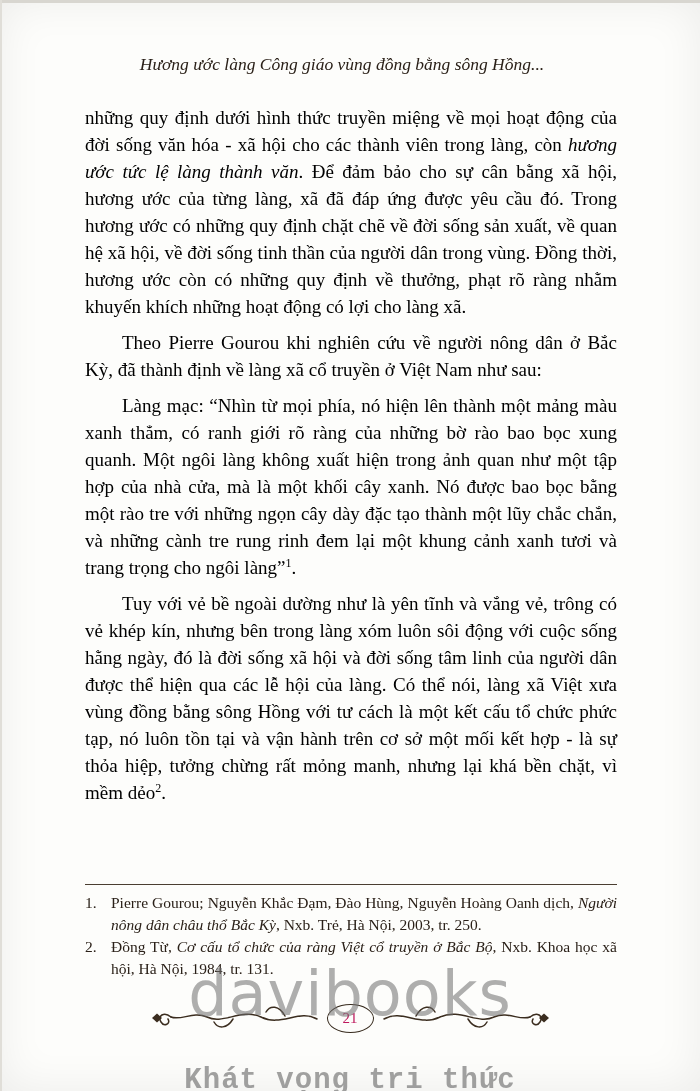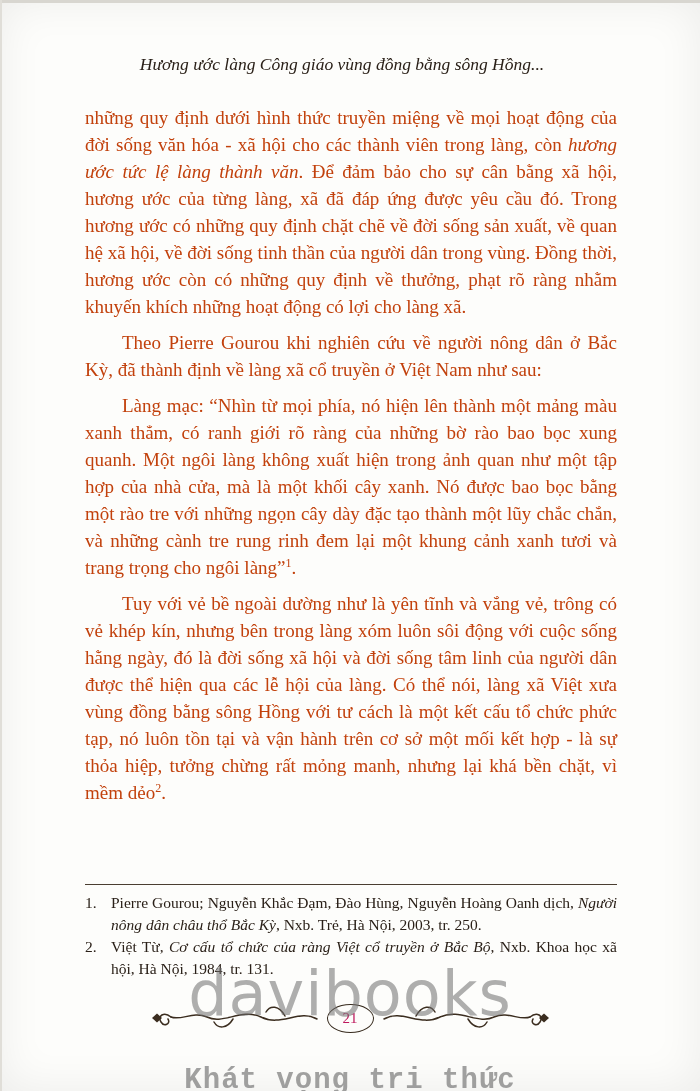--- a/index.html
+++ b/index.html
@@ -15,21 +15,21 @@
   .scan-edge-left { position:absolute; top:0; left:0; bottom:0; width:2px; background:#e0ded8; }
 
   .running-head {
     position:absolute; top:54px; left:0; right:16px;
     text-align:center; font-style:italic; font-size:17.5px; color:#2a2018;
   }
 
   .body-text {
     position:absolute; top:104px; left:85px; width:532px;
     font-size:19px; line-height:27px; text-align:justify;
-    color:#c2410c;
+    color:#000000;
   }
   .body-text p { margin-bottom:9px; }
   .body-text p.indent { text-indent:37px; }
   .body-text em { font-style:italic; }
   sup.fnref { font-size:12px; line-height:0; vertical-align:super; }
 
   .footnotes {
     position:absolute; top:884px; left:85px; width:532px;
     font-size:15.5px; line-height:22px; text-align:justify; color:#2a2018;
   }
@@ -84,21 +84,21 @@
   </div>
 
   <div class="footnotes">
     <div class="fn-rule"></div>
     <div class="fn">
       <span class="fn-num">1.</span>
       <span class="fn-body"><span>Pierre Gourou; Nguyễn Khắc Đạm, Đào Hùng, Nguyễn Hoàng Oanh dịch, </span><em>Người nông dân châu thổ Bắc Kỳ</em><span>, Nxb. Trẻ, Hà Nội, 2003, tr. 250.</span></span>
     </div>
     <div class="fn">
       <span class="fn-num">2.</span>
-      <span class="fn-body"><span>Việt Từ, </span><em>Cơ cấu tổ chức của ràng Việt cổ truyền ở Bắc Bộ</em><span>, Nxb. Khoa học xã hội, Hà Nội, 1984, tr. 131.</span></span>
+      <span class="fn-body"><span>Đồng Từ, </span><em>Cơ cấu tổ chức của ràng Việt cổ truyền ở Bắc Bộ</em><span>, Nxb. Khoa học xã hội, Hà Nội, 1984, tr. 131.</span></span>
     </div>
   </div>
 
   <div class="folio">
     <svg class="flourish left" width="168" height="30" viewBox="0 0 168 30" aria-hidden="true">
       <g stroke="#3b2d1f" stroke-width="1.5" fill="none" stroke-linecap="round">
         <path d="M2,16 C20,6 38,24 58,14 C78,5 96,22 112,14 C126,8 138,18 148,14"></path>
         <path d="M34,13 c6,-11 15,-11 19,-4"></path>
         <path d="M86,16 c6,10 15,10 19,3"></path>
         <path d="M148,14 c7,-6 14,-1 10,5 c-3,5 -10,2 -7,-3"></path>

